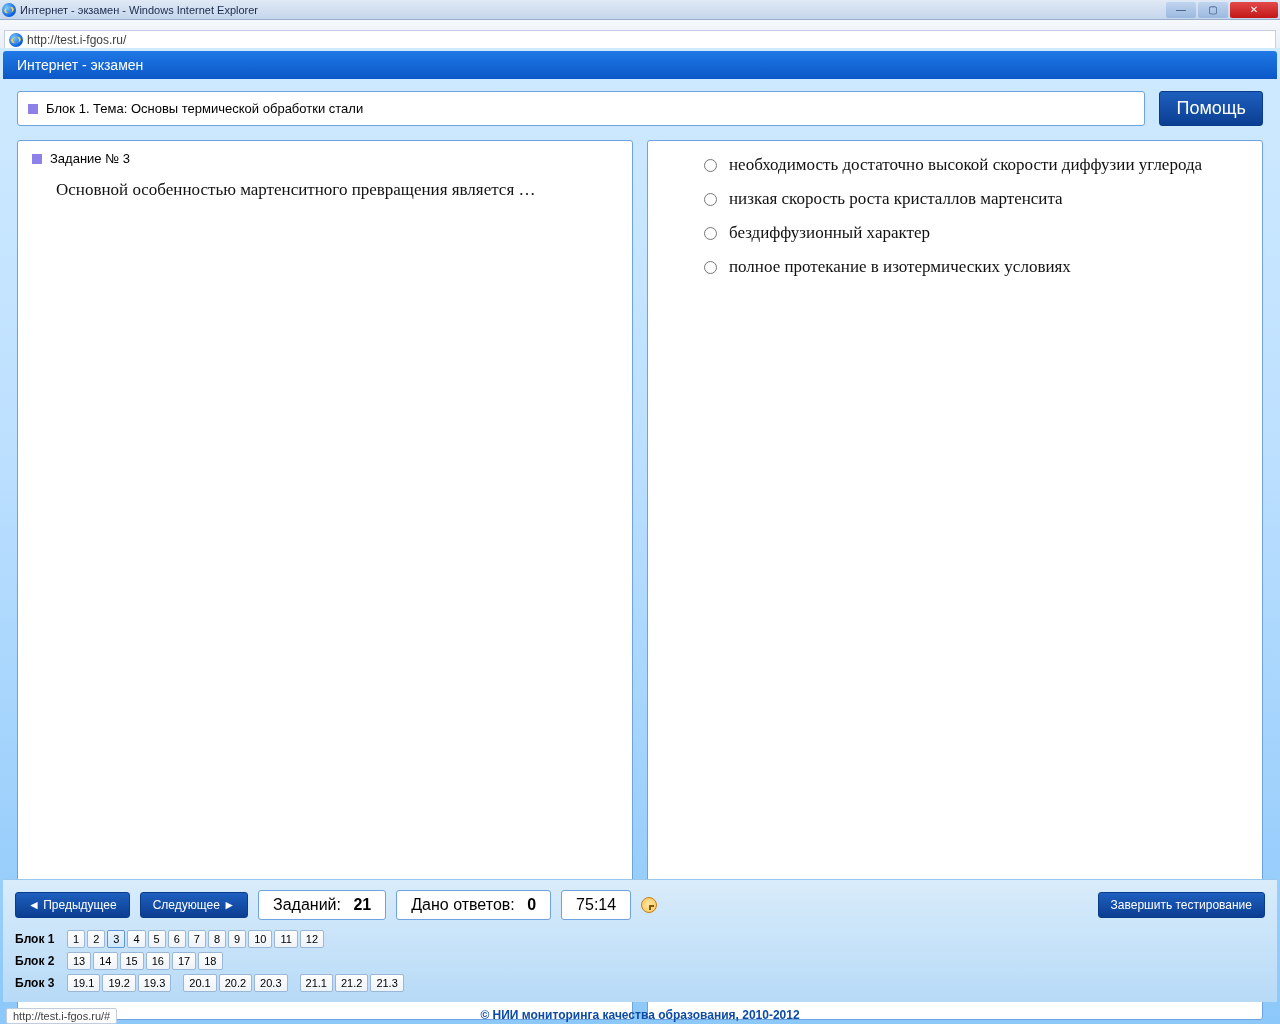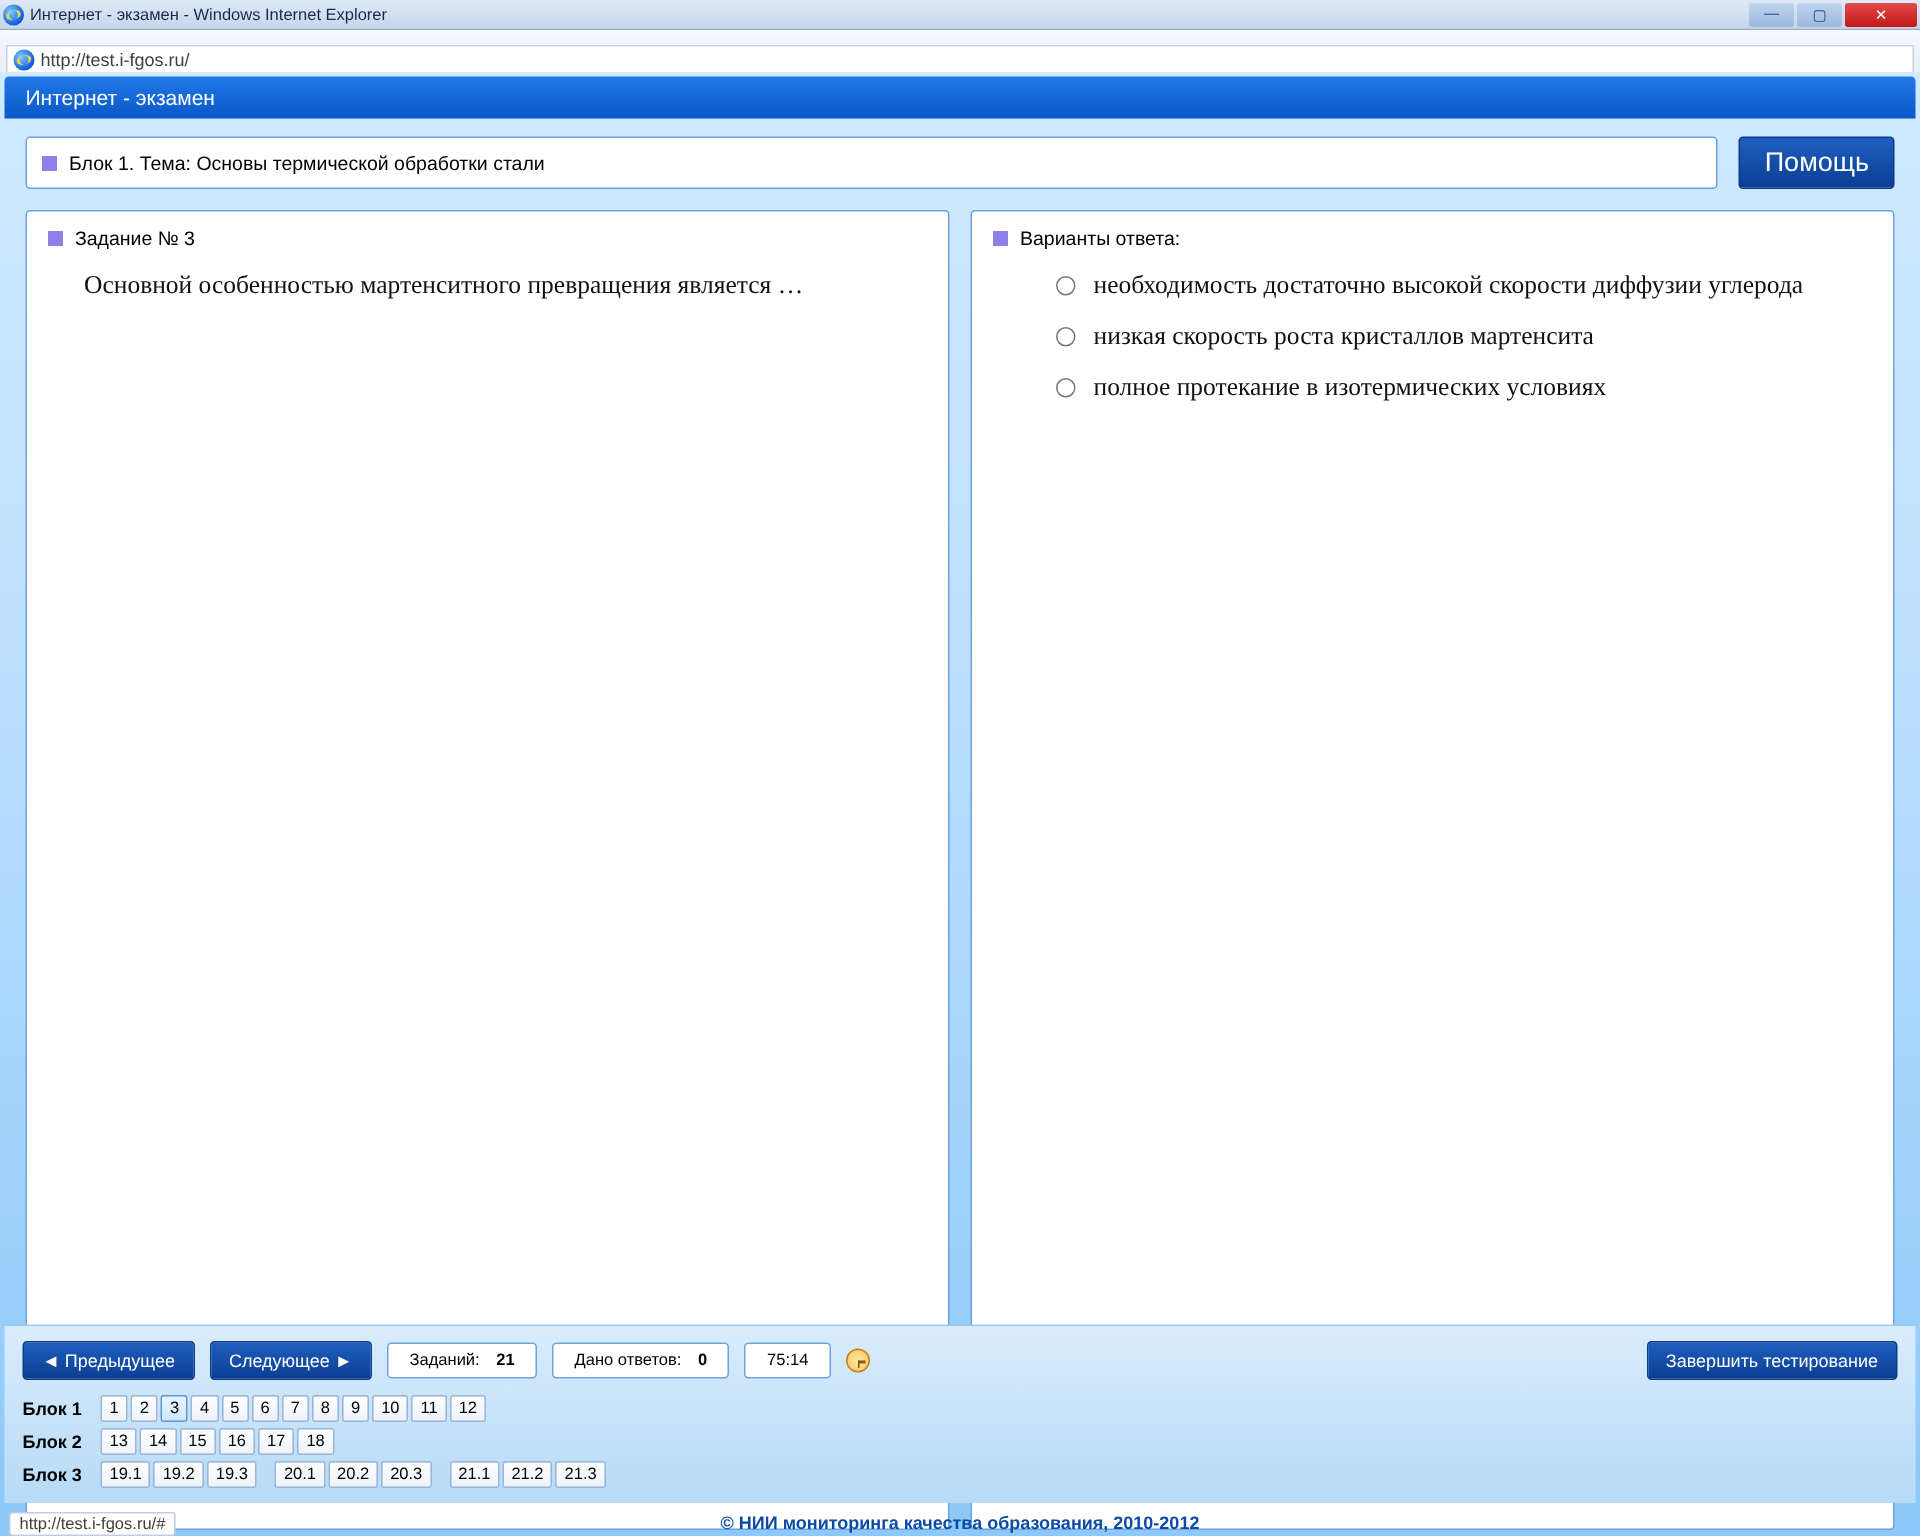--- a/index.html
+++ b/index.html
@@ -133,21 +133,21 @@
     border-top:1px solid #9cc7ef;
     padding: 10px 12px 6px;
   }
   .navrow{
     display:flex; align-items:center; gap:10px;
     margin-bottom:10px;
   }
   .navrow .spacer{ flex:1; }
   .pill{
     background:#fff; border:1px solid #6da3df;
-    border-radius:3px; padding:5px 14px; font-size:11px;
+    border-radius:3px; padding:5px 14px; font-size:16px;
     display:flex; align-items:center; gap:4px;
   }
   .pill b{font-weight:bold;}
   .clock-icon{
     width:16px;height:16px;border:1.5px solid #c97d16;border-radius:50%;
     background: radial-gradient(circle,#ffe7a3,#f7c659);
     position:relative; display:inline-block;
   }
   .clock-icon::before,.clock-icon::after{
     content:"";position:absolute;background:#8a5310;left:50%;top:50%;
@@ -216,32 +216,32 @@
     </div>
     <div class="content">
       <div class="panel">
         <div class="panel-title">
           <span class="sq-bullet"></span>
           <span>Задание № 3</span>
         </div>
         <div class="question-text">Основной особенностью мартенситного превращения является …</div>
       </div>
       <div class="panel">
-        <div class="panel-title">
-          <span class="sq-bullet"></span>
-          <span>Варианты ответа:</span>
-        </div>
         <div class="answers" id="answers-container">
             <div class="answer">
               <input type="radio" name="ans" style="">
               <span class="answer-label">необходимость достаточно высокой скорости диффузии углерода</span>
             </div>
             <div class="answer">
               <input type="radio" name="ans" style="">
               <span class="answer-label">низкая скорость роста кристаллов мартенсита</span>
+            </div>
+            <div class="answer">
+              <input type="radio" name="ans" style="">
+              <span class="answer-label">бездиффузионный характер</span>
             </div>
             <div class="answer">
               <input type="radio" name="ans" style="">
               <span class="answer-label">полное протекание в изотермических условиях</span>
             </div>
           </div>
       </div>
     </div>
   </div>
 

